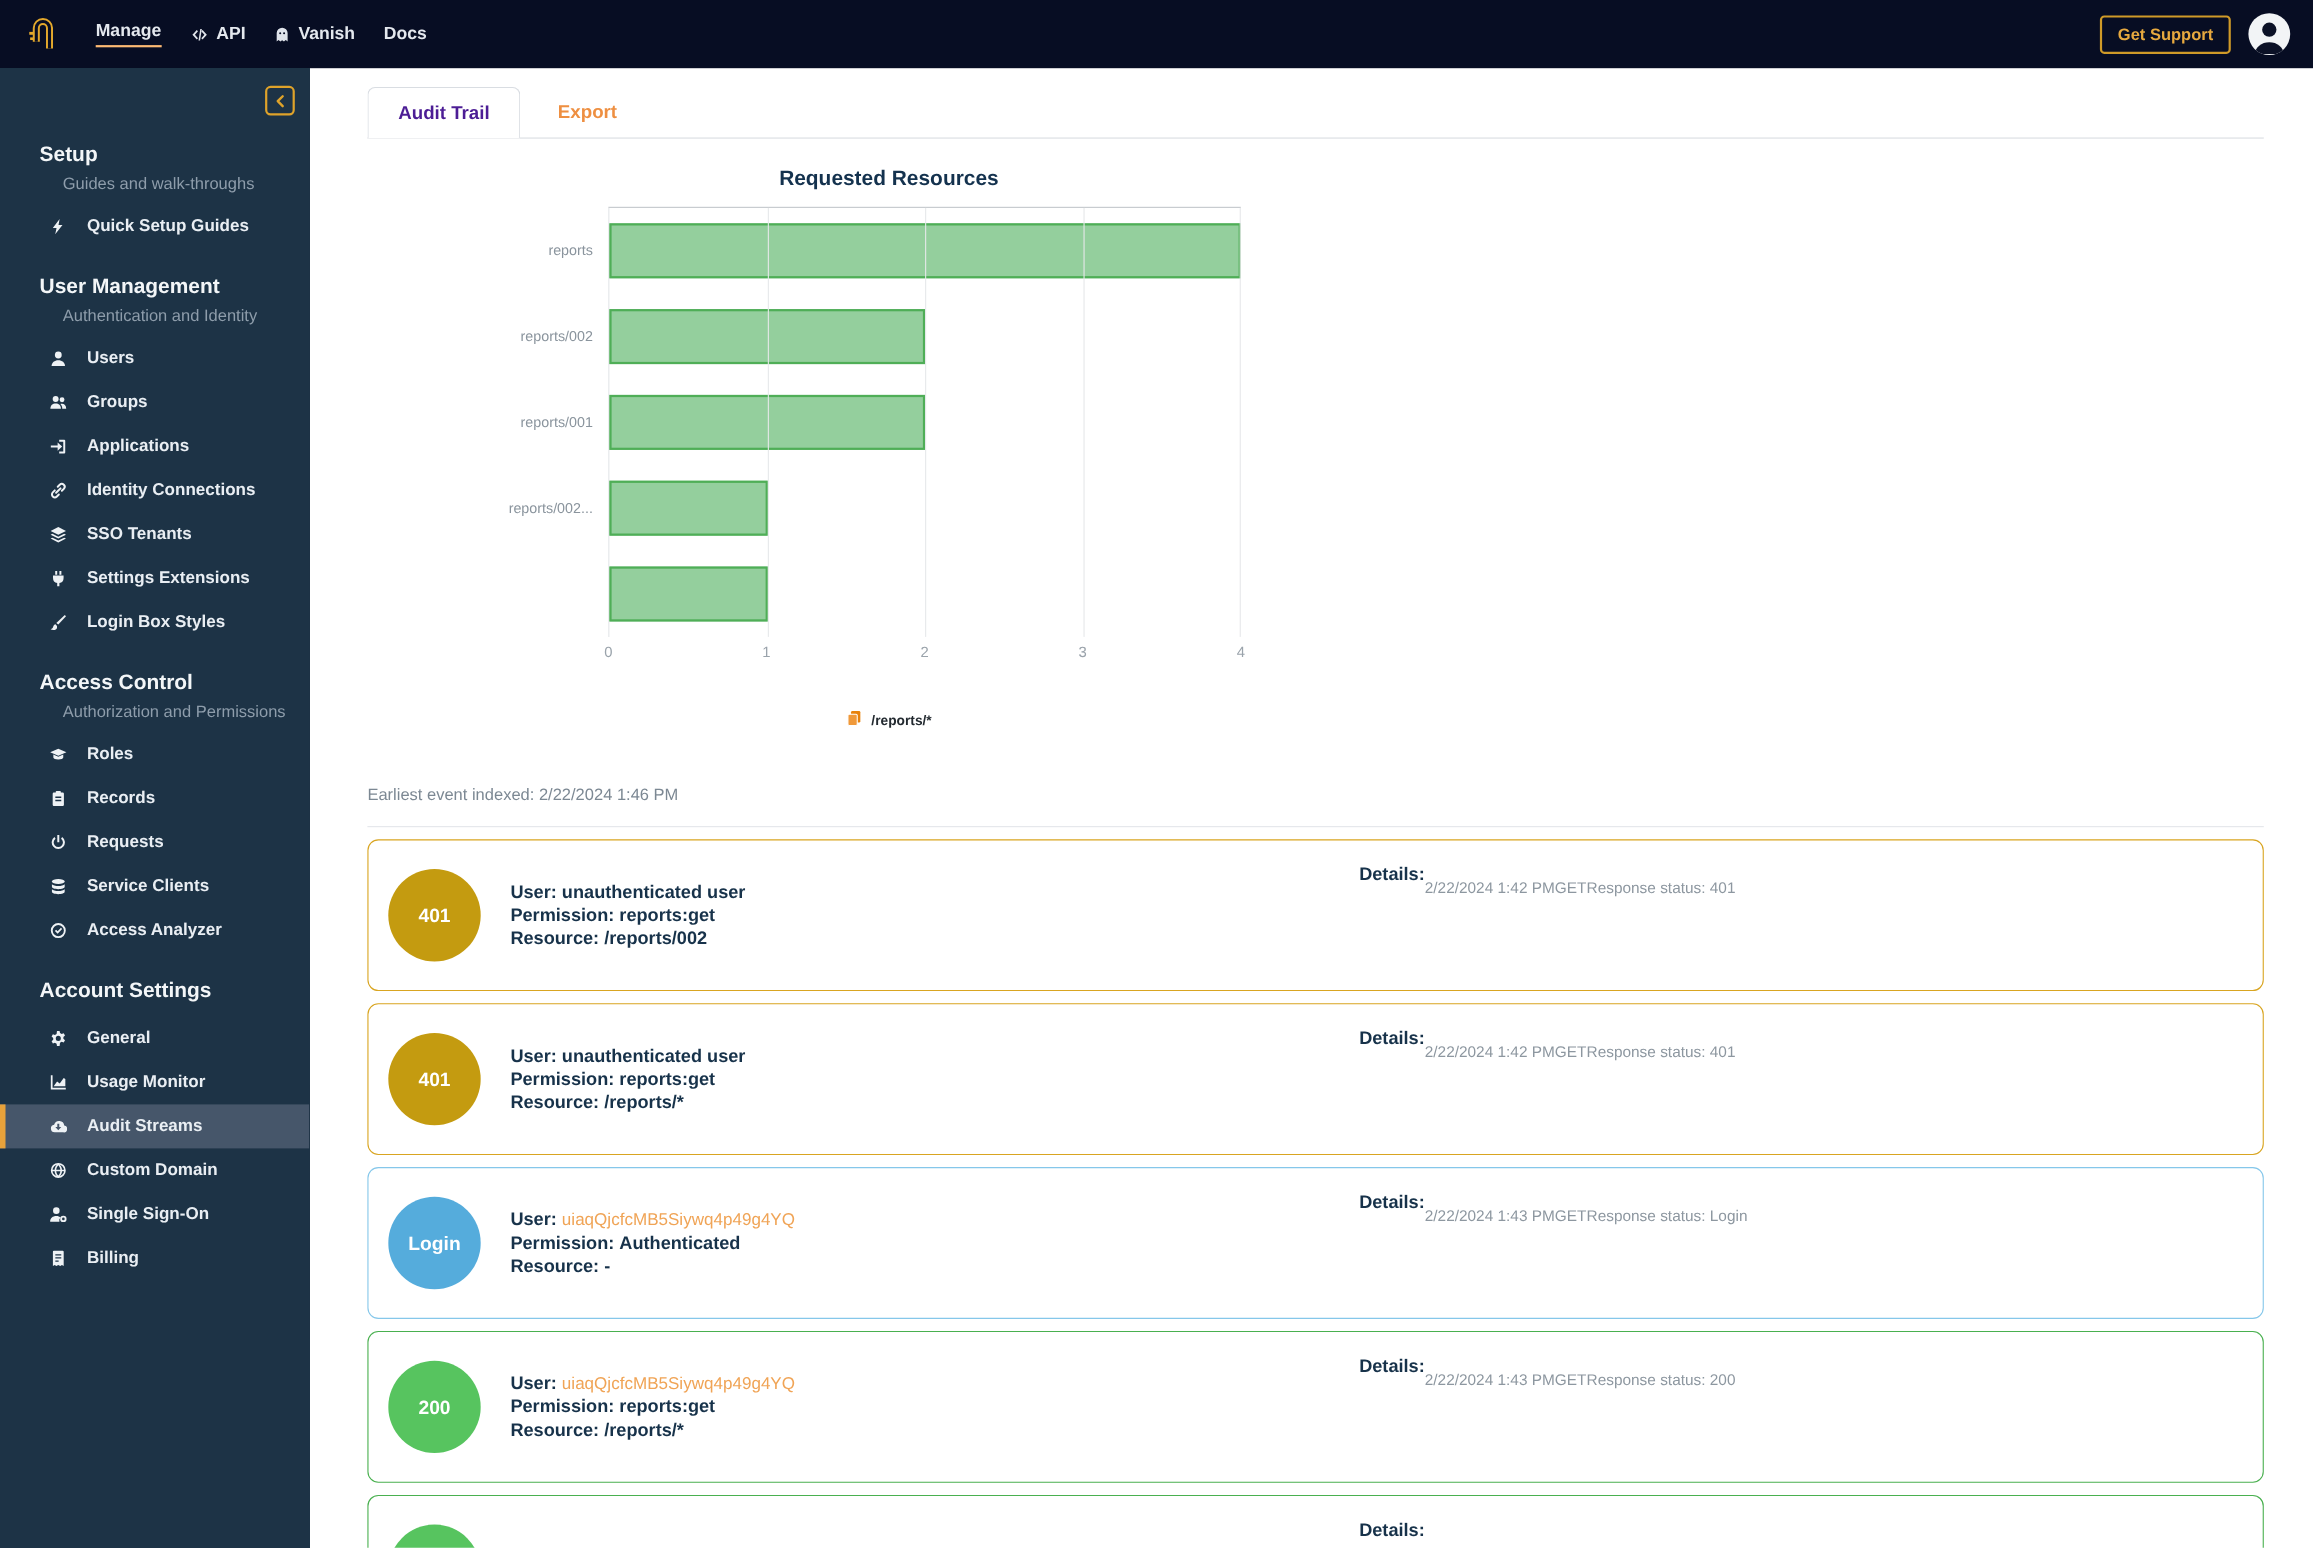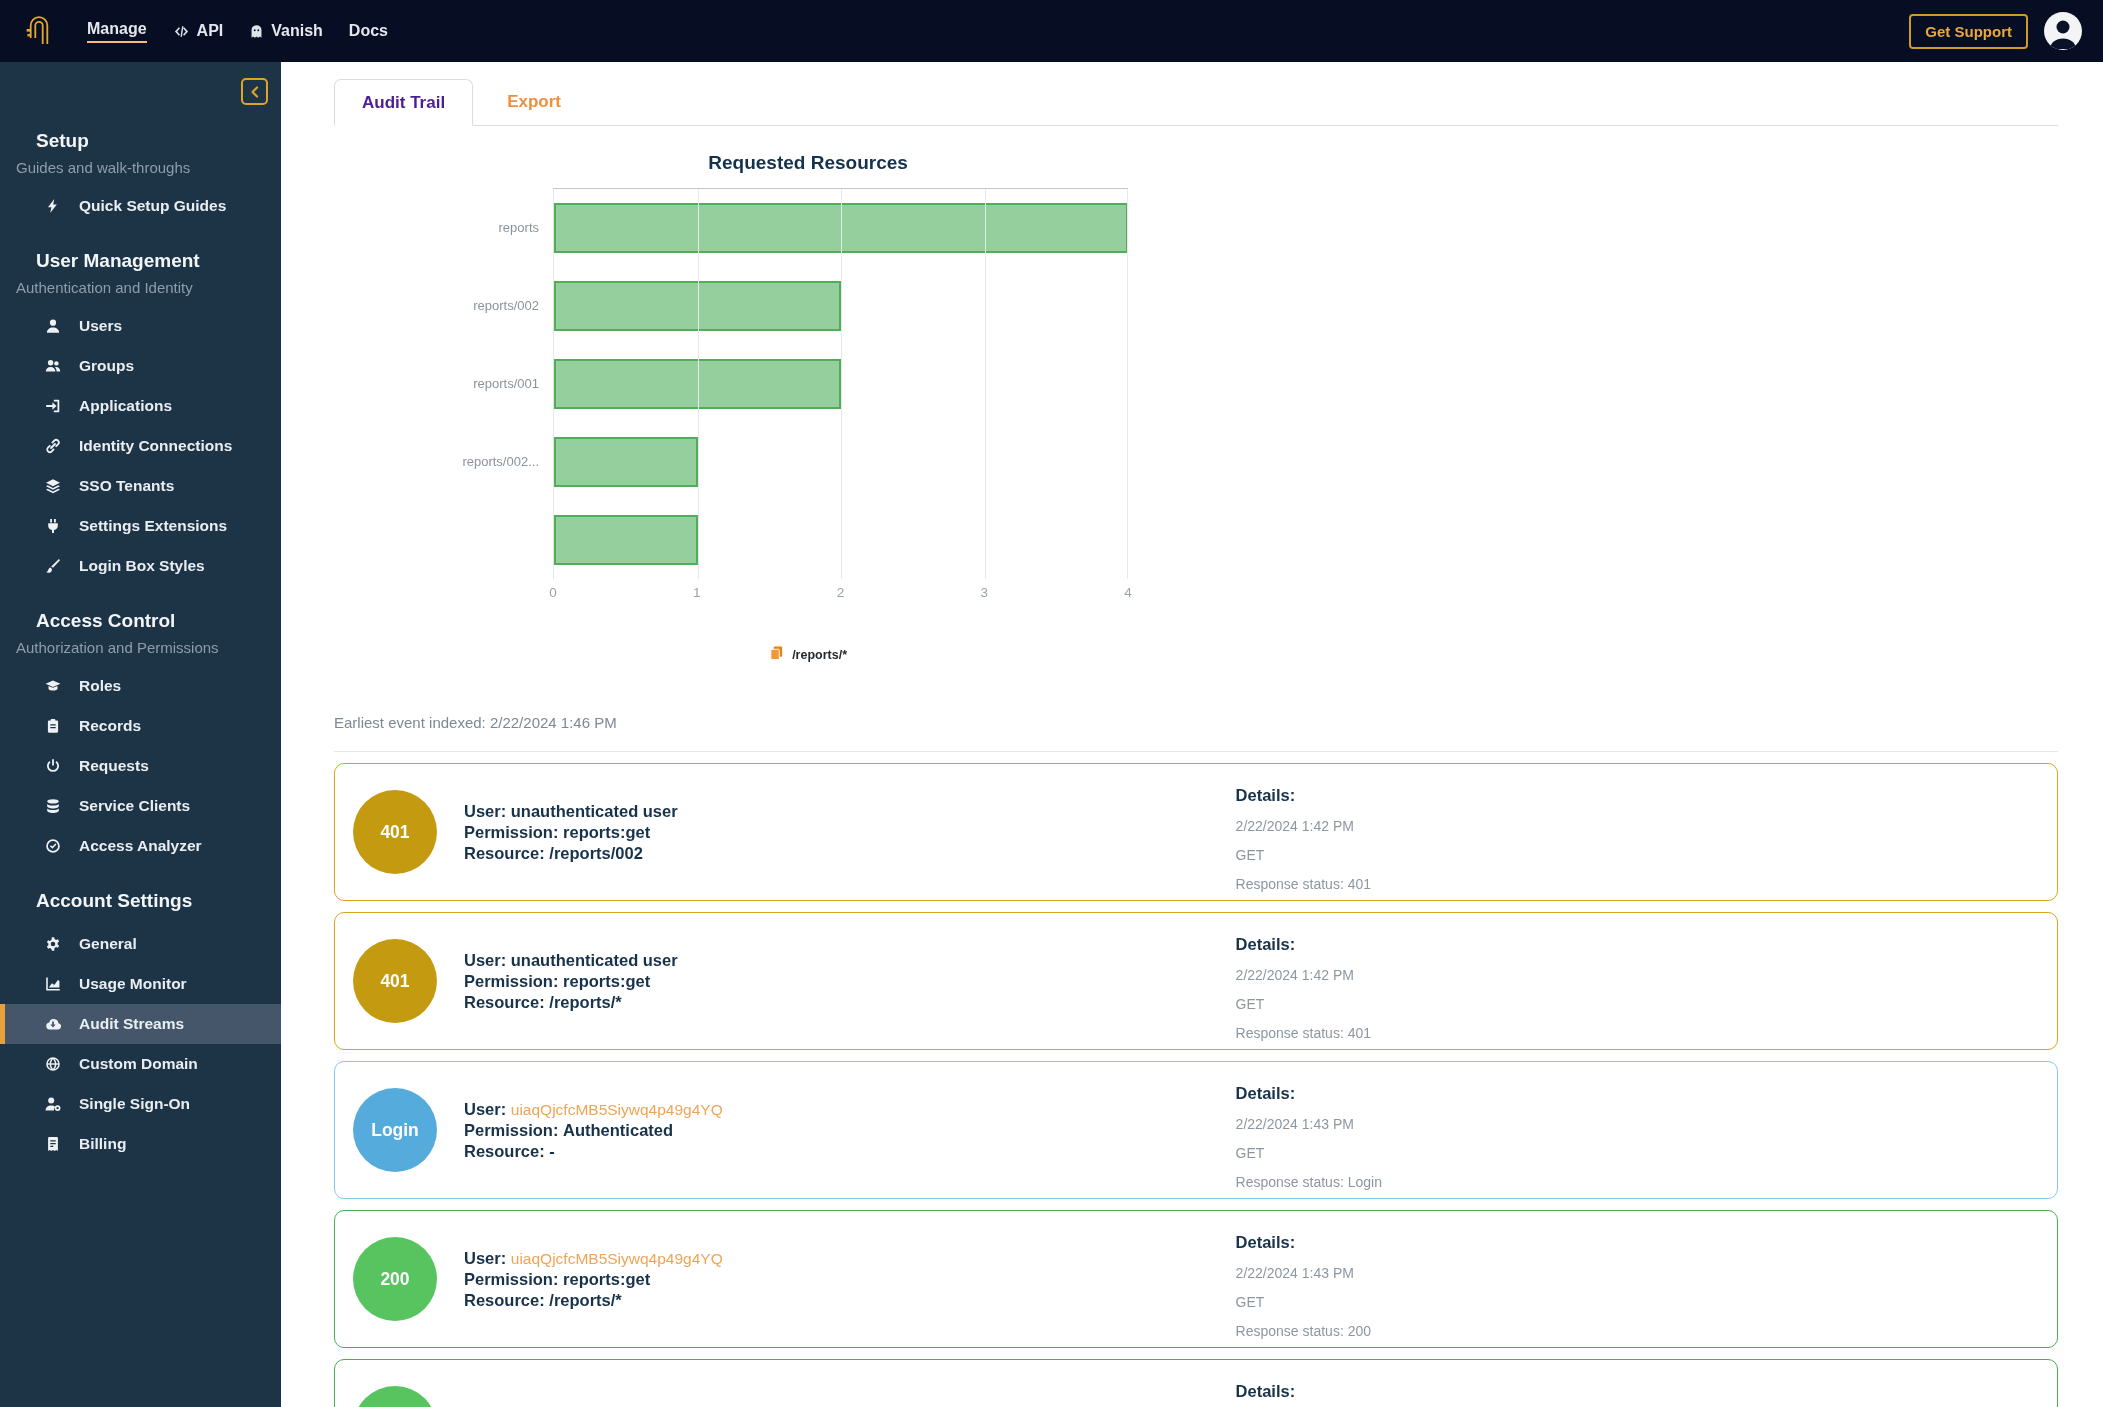--- a/index.html
+++ b/index.html
@@ -19,21 +19,21 @@
   .avatar { margin-left:15px; display:flex; cursor:pointer; }
 
   
   .sidebar { position:fixed; left:0; top:62px; bottom:0; width:281px; background:#1d3346; }
   .collapse-btn { position:absolute; top:16px; right:13px; width:27px; height:27px; background:transparent;
                   border:2px solid #dfa32a; border-radius:5px; display:flex; align-items:center;
                   justify-content:center; cursor:pointer; }
   .side-scroll { padding-top:68px; }
   .section { margin-bottom:24px; }
   .sec-title { color:#f3f6f8; font-size:19px; font-weight:700; padding-left:36px; margin-bottom:7px; }
-  .sec-sub { color:#8e9dab; font-size:15px; padding-left:16px; margin-bottom:10px; }
+  .sec-sub { color:#8e9dab; font-size:15px; padding-left:57px; margin-bottom:10px; }
   .s-item { height:40px; display:flex; align-items:center; padding-left:44px; color:#e9eef3;
             font-size:15.5px; font-weight:600; gap:17px; cursor:pointer; }
   .s-item .i { width:18px; display:flex; justify-content:center; color:#eef2f5; }
   .s-item.selected { background:#46566a; border-left:5px solid #e8a23b; padding-left:39px; }
 
   
   .main { margin-left:281px; }
   .content { padding:16px 45px 0 53px; }
 
   .tabbar { display:flex; align-items:flex-end; border-bottom:1px solid #d9dde2; height:48px; }
@@ -78,21 +78,21 @@
   .card.green { border-color:#49b04f; }
   .badge { width:84px; height:84px; border-radius:50%; color:#fff; display:flex; align-items:center;
            justify-content:center; font-size:17.5px; font-weight:600; flex-shrink:0; }
   .badge.gold { background:#c49b10; }
   .badge.blue { background:#55acdc; }
   .badge.green { background:#57c45f; }
   .info { margin-left:27px; display:flex; flex-direction:column; gap:2px; font-size:16.5px; color:#17324a; }
   .lbl { font-weight:700; }
   .val { font-weight:600; }
   .user-link { color:#f0a456; font-weight:500; font-size:15.5px; cursor:pointer; }
-  .details { position:absolute; left:52.3%; top:22px; display:flex; flex-direction:column; }
+  .details { position:absolute; left:52.3%; top:22px; display:flex; }
   .details-title { font-size:16.5px; font-weight:700; color:#17324a; }
   .dline { margin-top:13px; font-size:14px; color:#8d97a0; }
 </style>
 </head>
 <body>
 
 <header class="navbar">
   <span class="brand">
     <svg width="30" height="34" viewBox="0 0 30 34">
       <path d="M9 24 V11.5 a6 6 0 0 1 12 0 V30" fill="none" stroke="#e3a82c" stroke-width="6.4"></path>

